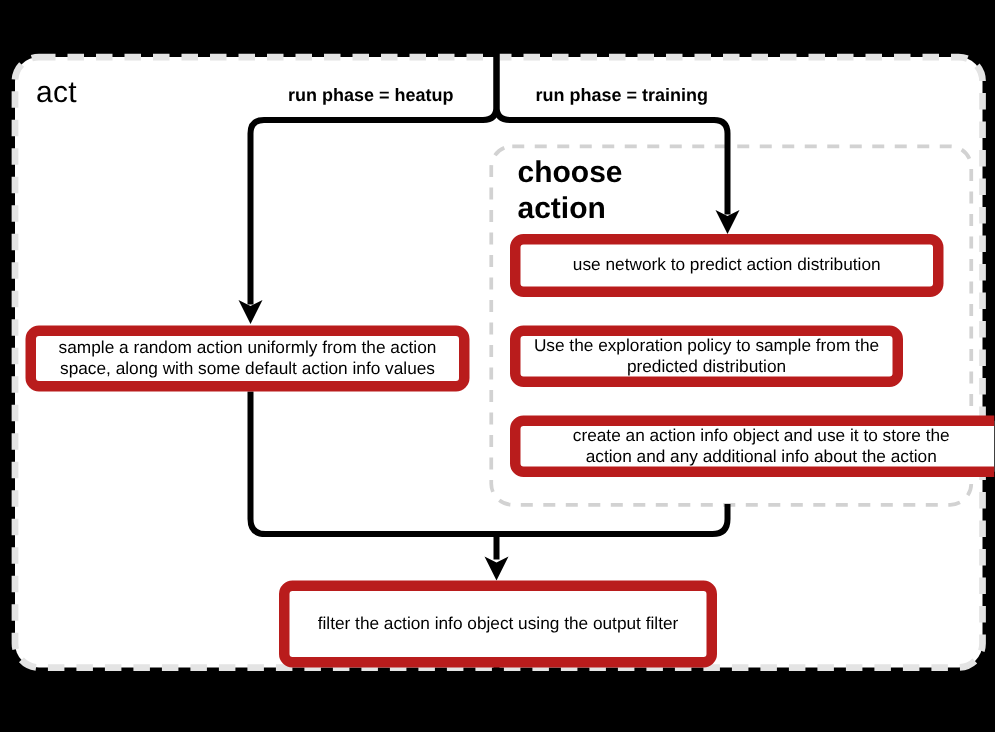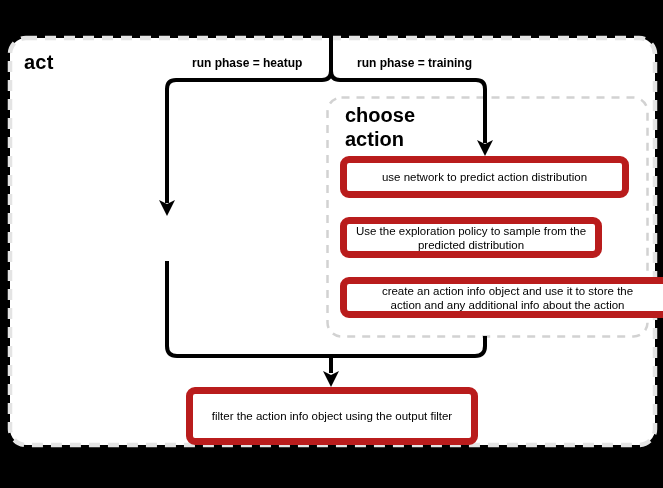--- a/index.html
+++ b/index.html
@@ -18,21 +18,21 @@
   .stage svg {
     position: absolute;
     left: 0;
     top: 0;
   }
   .diagram-title {
     position: absolute;
     left: 24px;
     top: 51px;
     font-size: 20px;
-    font-weight: bold;
+    font-weight: normal;
     color: #000000;
     letter-spacing: 0.2px;
   }
   .branch-label {
     position: absolute;
     top: 56px;
     font-size: 12px;
     font-weight: bold;
     color: #000000;
     white-space: nowrap;
@@ -97,20 +97,22 @@
   </svg>
 
   <div class="diagram-title">act</div>
 
   <div class="branch-label heatup">run phase = heatup</div>
 
   <div class="branch-label training">run phase = training</div>
 
   <div class="group-title">choose action</div>
 
+  <div class="node sample">sample a random action uniformly from the action
+space, along with some default action info values</div>
 
   <div class="node network">use network to predict action distribution</div>
 
   <div class="node explore">Use the exploration policy to sample from the
 predicted distribution</div>
 
   <div class="node create">create an action info object and use it to store the
 action and any additional info about the action</div>
 
   <div class="node filter">filter the action info object using the output filter</div>

